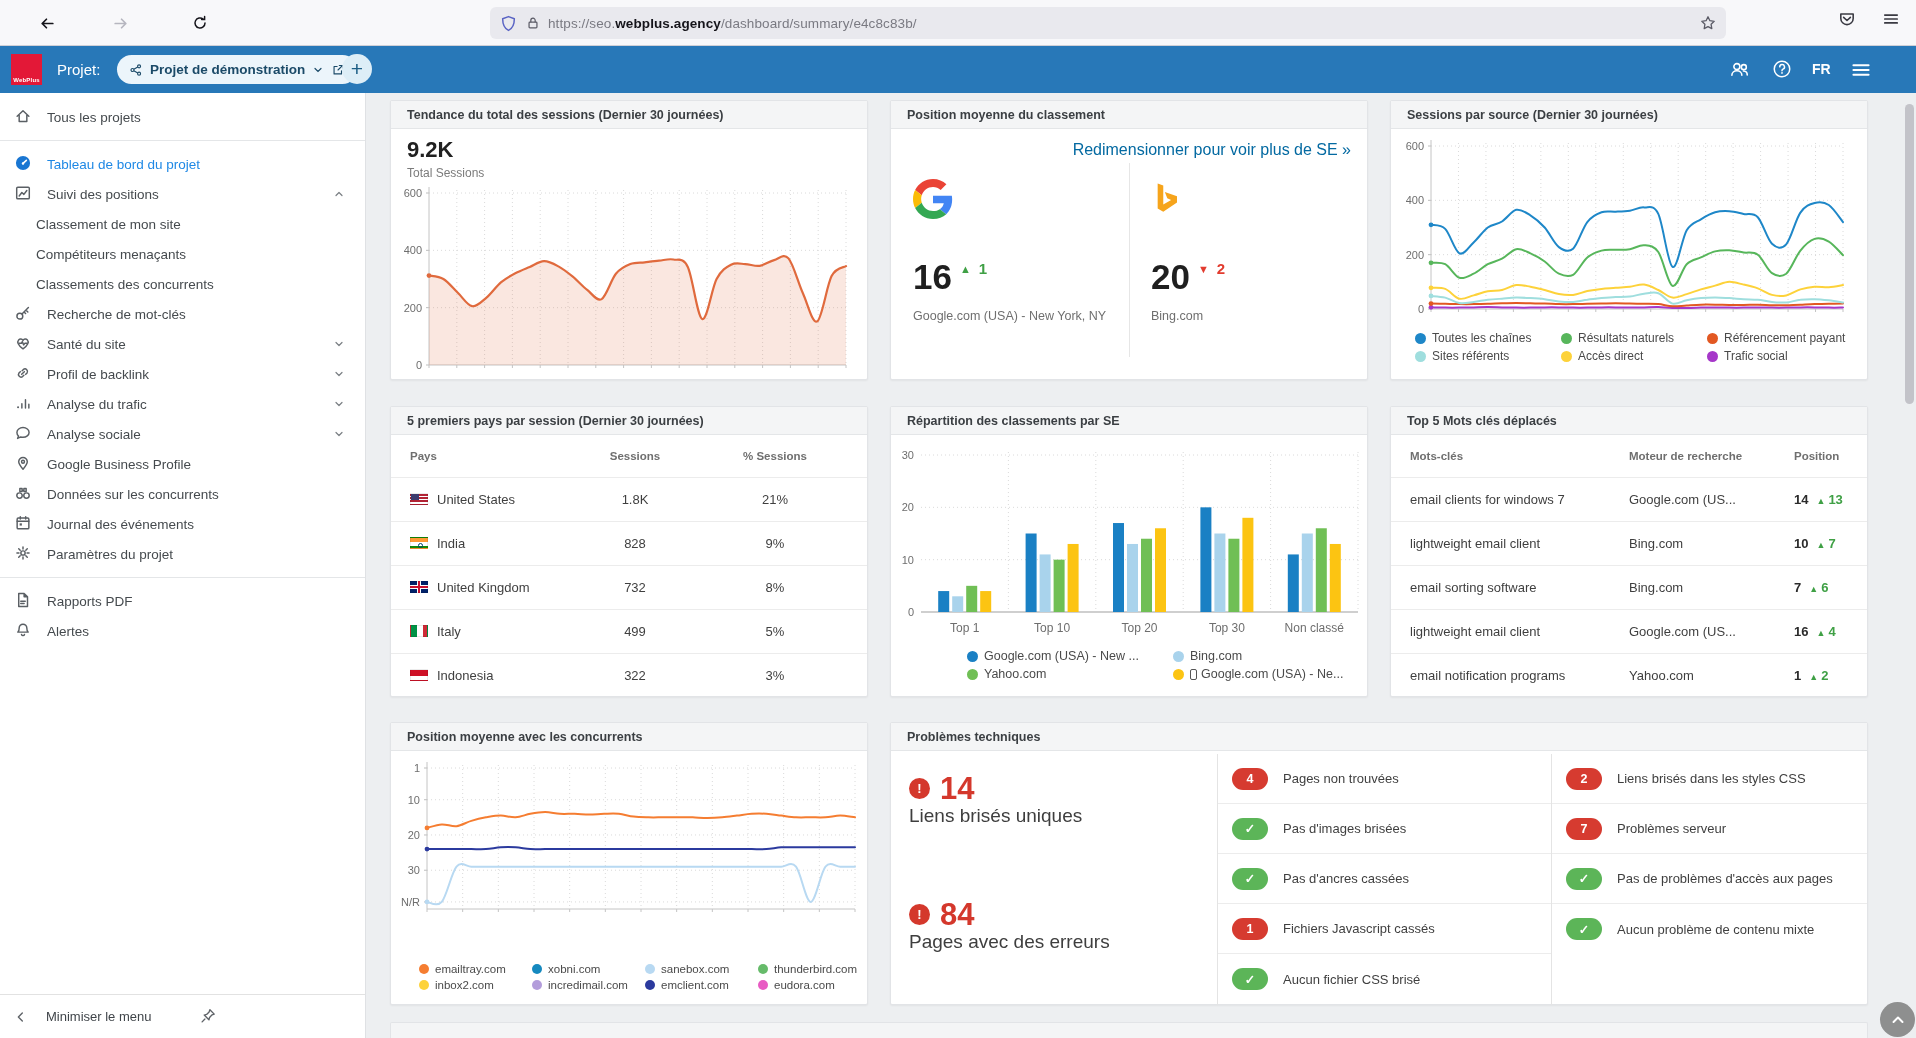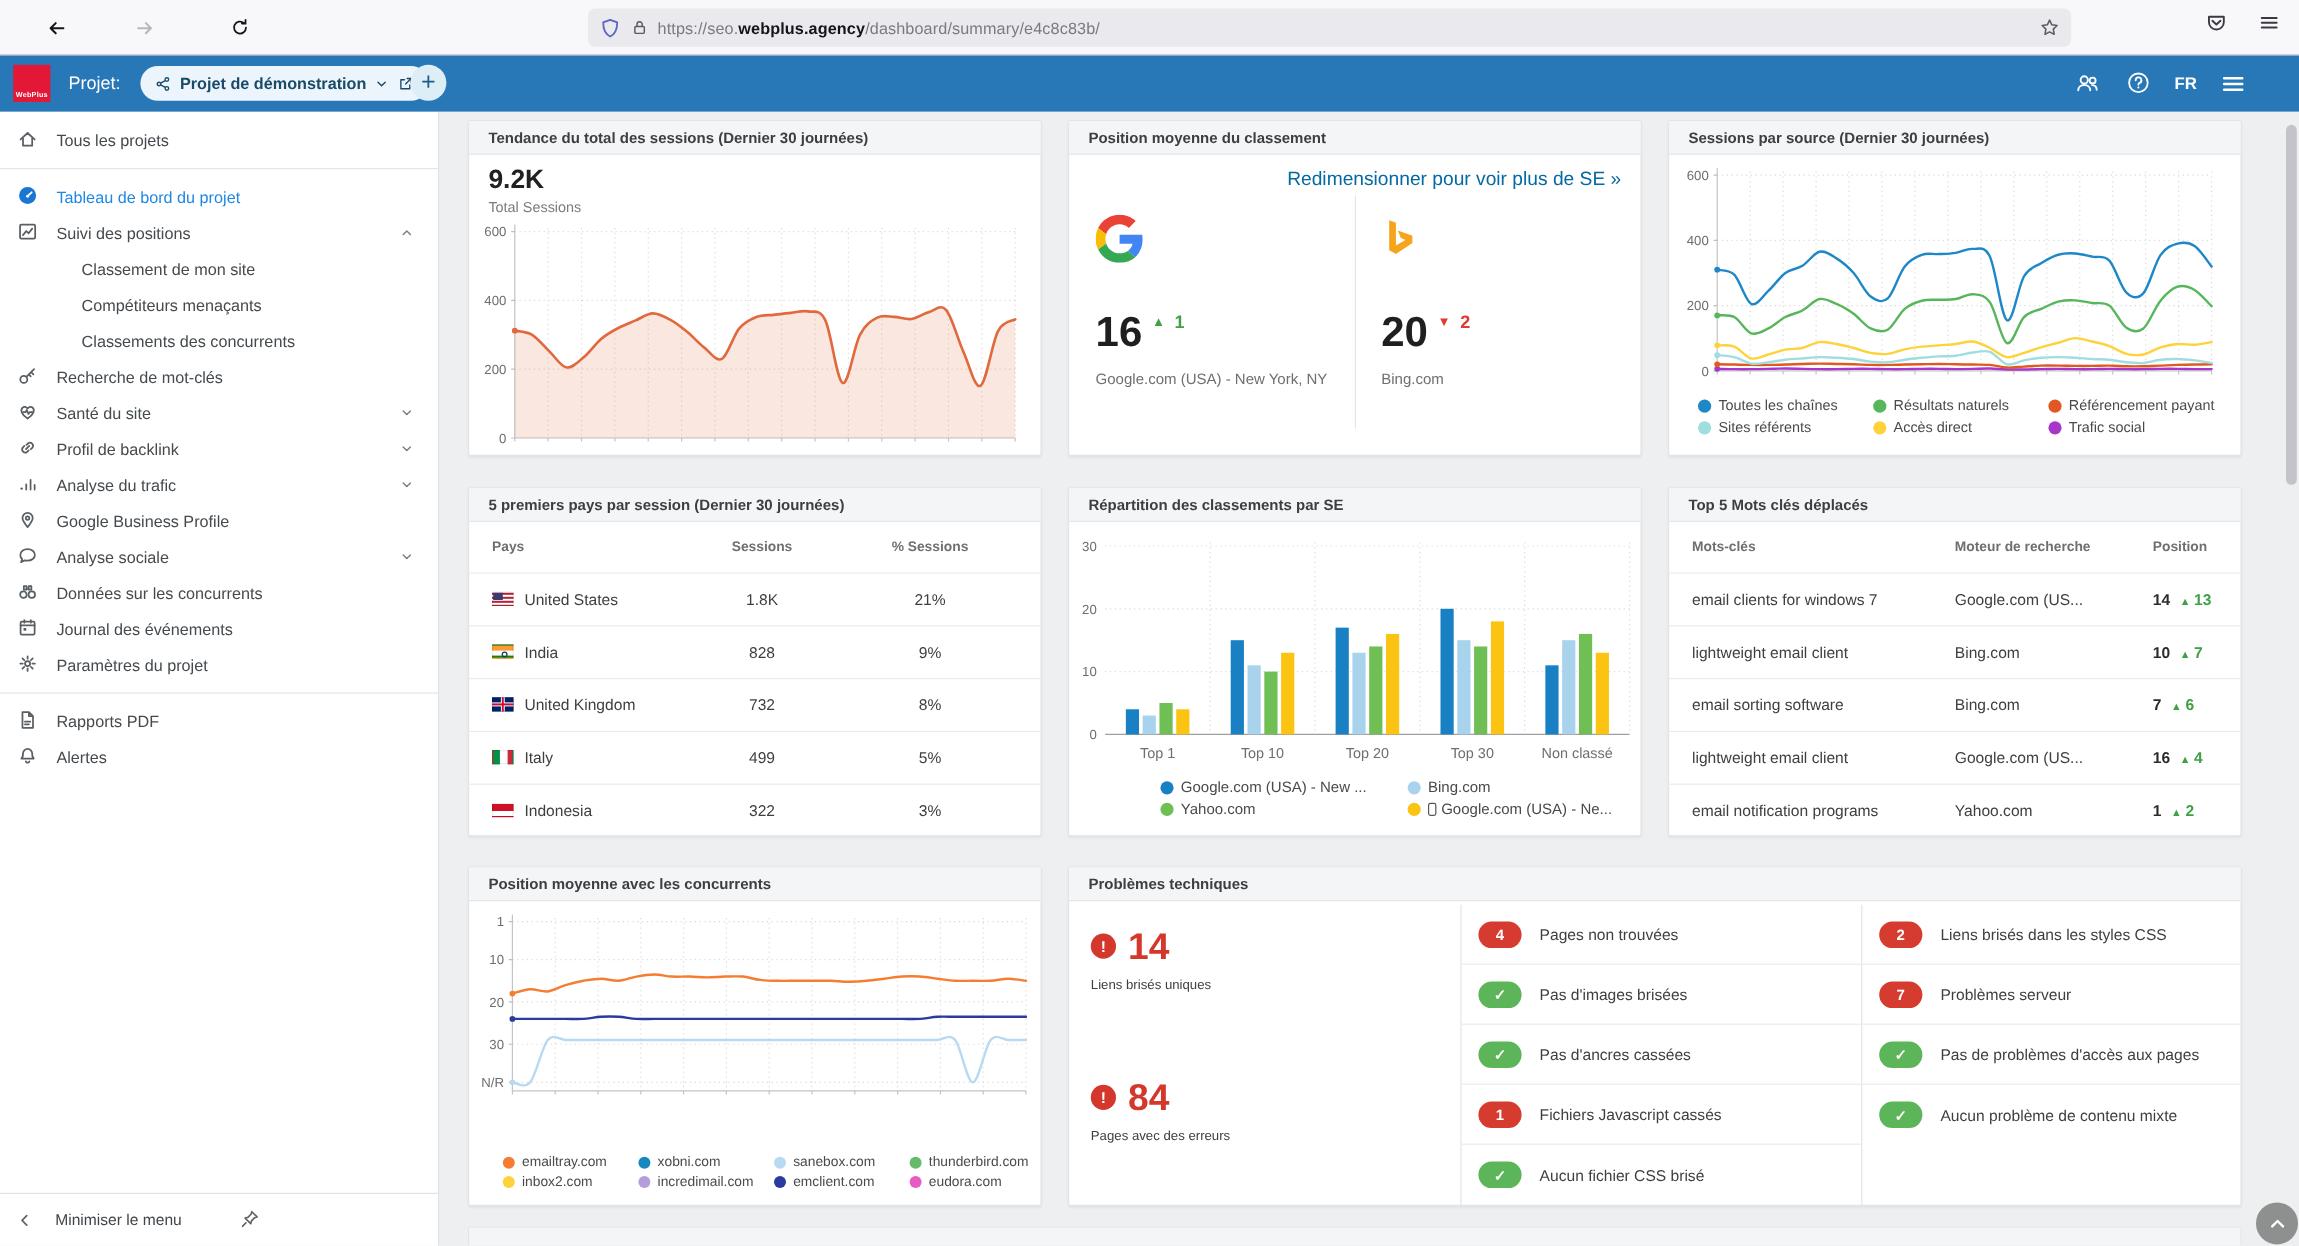--- a/index.html
+++ b/index.html
@@ -27,21 +27,21 @@
   .hdr-ic { position:absolute; top:13px; color:#fff; }
   .hdr-fr { position:absolute; left:1812px; top:15px; color:#fff; font-size:14px; font-weight:600; }
 
   
   .sidebar { position:absolute; left:0; top:93px; width:366px; bottom:0; background:#fff; border-right:1px solid #dfe1e4; z-index:10; }
   .side-nav { padding-top:9px; }
   .side-item { position:relative; height:30px; display:flex; align-items:center; padding-left:14px; color:#454a4e; font-size:13.5px; cursor:default; }
   .side-item .ic { width:20px; height:20px; margin-right:13px; color:#5a5f64; flex:0 0 20px; }
   .side-item.active { color:#1e88e5; }
   .side-item.active .ic { color:#1976d2; }
-  .side-item.indent { padding-left:68px; }
+  .side-item.indent { padding-left:36px; }
   .side-item .chev { position:absolute; right:20px; color:#7a7f84; }
   .side-div { border:none; border-top:1px solid #e4e6e8; margin:8px 0; }
   .side-footer { position:absolute; left:0; bottom:0; width:100%; height:44px; border-top:1px solid #e2e2e2; display:flex; align-items:center; padding-left:14px; color:#40454a; font-size:13px; background:#fff; }
   .side-footer .lbl { margin-left:18px; }
   .side-footer .pin { position:absolute; left:200px; top:12px; color:#5f6368; }
 
   
   .content-bg { position:absolute; left:366px; top:93px; right:0; bottom:0; background:#edeff1; }
   .card { position:absolute; background:#fff; border:1px solid #e2e4e7; border-radius:2px; box-shadow:0 1px 2px rgba(0,0,0,.05); }
   .card-head { height:28px; background:#f4f5f6; border-bottom:1px solid #e4e6e8; display:flex; align-items:center; padding-left:16px; font-size:12.5px; font-weight:700; color:#3b3f43; }
@@ -86,21 +86,21 @@
   .phone { display:inline-block; width:7px; height:11px; border:1px solid #555; border-radius:2px; margin-right:4px; }
   #legend-sources { left:24px; top:200px; grid-template-rows:repeat(2,18px); grid-auto-columns:142px; font-size:12px; }
   #legend-rankdist { left:76px; top:212px; grid-template-rows:repeat(2,18px); grid-auto-columns:202px; font-size:12.5px; }
   #legend-competitors { left:28px; top:210px; grid-template-rows:repeat(2,16px); grid-auto-columns:109px; font-size:11.5px; }
   #legend-competitors .dot { width:10px; height:10px; flex-basis:10px; }
 
   .sum-blk { position:absolute; left:18px; }
   .sum-row { display:flex; align-items:center; gap:10px; }
   .err-ic { width:21px; height:21px; border-radius:50%; background:#d4382c; color:#fff; font-weight:700; font-size:13px; display:flex; align-items:center; justify-content:center; }
   .sum-num { font-size:31px; font-weight:700; color:#d4382c; line-height:1; }
-  .sum-label { font-size:11px; color:#3e3e3e; margin-top:11px; }
+  .sum-label { font-size:19px; color:#3e3e3e; margin-top:1px; }
   .issues-grid { position:absolute; left:326px; top:3px; right:0; bottom:1px; display:flex; }
   .issues-col { border-left:1px solid #e4e4e4; flex:1; }
   .issues-col.c1 { flex:0 0 334px; }
   .chk { display:flex; align-items:center; height:50px; border-bottom:1px solid #ececec; padding-left:14px; gap:15px; font-size:13px; color:#3f3f3f; }
   .chk:last-child { border-bottom:none; }
   .badge { min-width:36px; height:22px; border-radius:11px; color:#fff; font-size:12.5px; font-weight:700; display:flex; align-items:center; justify-content:center; flex:0 0 36px; }
   .badge.error { background:#d63b30; }
   .badge.ok { background:#5cb558; }
 
   .sliver { position:absolute; left:390px; top:1022px; width:1478px; height:16px; background:#f4f5f6; border:1px solid #e2e4e7; border-bottom:none; border-radius:2px 2px 0 0; }
@@ -290,38 +290,38 @@
         <span>Analyse du trafic</span>
         <span class="chev">
           <svg width="12" height="12" viewBox="0 0 16 16" fill="none" stroke="currentColor" stroke-width="1.6" stroke-linecap="round" stroke-linejoin="round" style="">
             <path d="M4 6 l4 4 4-4"></path>
           </svg>
         </span>
       </div>
       <div class="side-item">
         <span class="ic">
           <svg width="18" height="18" viewBox="0 0 16 16" fill="none" stroke="currentColor" stroke-width="1.3" stroke-linecap="round" stroke-linejoin="round">
-            <path d="M8 13.6 C5.7 10.8 4.2 8.9 4.2 6.9 a3.8 3.8 0 1 1 7.6 0 c0 2-1.5 3.9-3.8 6.7z"></path>
-            <circle cx="8" cy="6.9" r="1.3"></circle>
-          </svg>
-        </span>
-        <span>Google Business Profile</span>
-      </div>
-      <div class="side-item">
-        <span class="ic">
-          <svg width="18" height="18" viewBox="0 0 16 16" fill="none" stroke="currentColor" stroke-width="1.3" stroke-linecap="round" stroke-linejoin="round">
             <path d="M8 3.2 c3 0 5.4 1.9 5.4 4.3 S11 11.8 8 11.8 c-.7 0-1.4-.1-2-.3 L3.2 12.8 l.8-2.1 c-.9-.8-1.4-1.9-1.4-3.2 C2.6 5.1 5 3.2 8 3.2z"></path>
           </svg>
         </span>
         <span>Analyse sociale</span>
         <span class="chev">
           <svg width="12" height="12" viewBox="0 0 16 16" fill="none" stroke="currentColor" stroke-width="1.6" stroke-linecap="round" stroke-linejoin="round" style="">
             <path d="M4 6 l4 4 4-4"></path>
           </svg>
         </span>
+      </div>
+      <div class="side-item">
+        <span class="ic">
+          <svg width="18" height="18" viewBox="0 0 16 16" fill="none" stroke="currentColor" stroke-width="1.3" stroke-linecap="round" stroke-linejoin="round">
+            <path d="M8 13.6 C5.7 10.8 4.2 8.9 4.2 6.9 a3.8 3.8 0 1 1 7.6 0 c0 2-1.5 3.9-3.8 6.7z"></path>
+            <circle cx="8" cy="6.9" r="1.3"></circle>
+          </svg>
+        </span>
+        <span>Google Business Profile</span>
       </div>
       <div class="side-item">
         <span class="ic">
           <svg width="18" height="18" viewBox="0 0 16 16" fill="none" stroke="currentColor" stroke-width="1.3" stroke-linecap="round" stroke-linejoin="round">
             <path d="M5.2 4 h2 v2.6 h-2z M8.8 4 h2 v2.6 h-2z M7.2 5.8 h1.6"></path>
             <circle cx="4.9" cy="10.3" r="2.4"></circle>
             <circle cx="11.1" cy="10.3" r="2.4"></circle>
           </svg>
         </span>
         <span>Données sur les concurrents</span>

